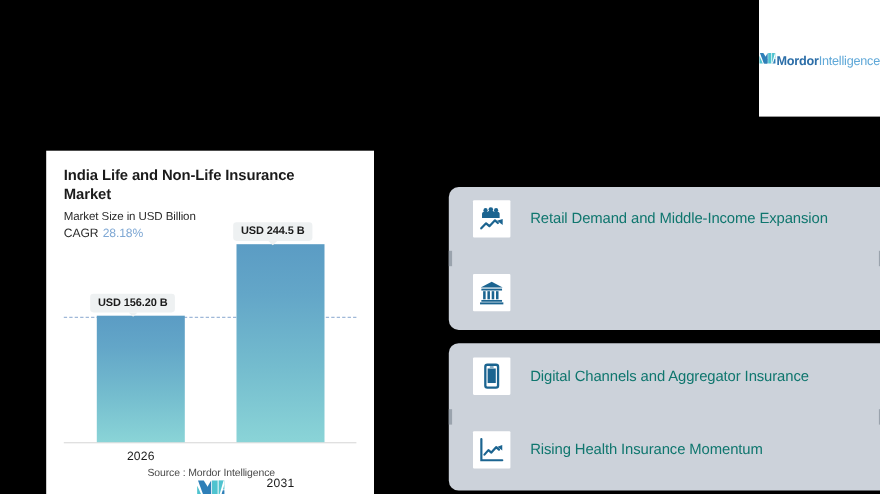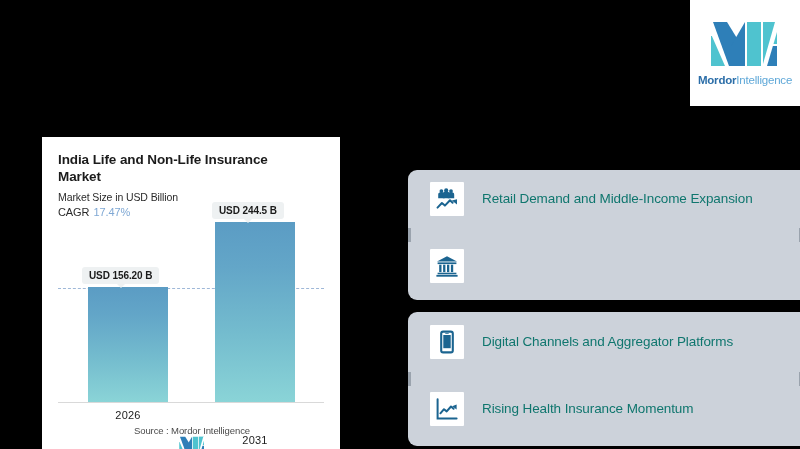--- a/index.html
+++ b/index.html
@@ -18,21 +18,21 @@
 
   
   .logo-card {
     position: absolute;
     left: 690px;
     top: 0px;
     width: 110px;
     height: 106px;
     background: #ffffff;
     display: flex;
-    flex-direction: column;
+    flex-direction: row;
     align-items: center;
     justify-content: center;
   }
   .logo-mark {
     width: 72px;
     height: 48px;
     display: block;
   }
   .logo-wordmark {
     margin-top: 6px;
@@ -227,21 +227,21 @@
   <div class="logo-wordmark">
     <span class="logo-word-bold">Mordor</span><span class="logo-word-light">Intelligence</span>
   </div>
 </div>
 
 <div class="chart-card">
 
   <div class="chart-title">India Life and Non-Life Insurance Market</div>
   <div class="chart-subtitle">Market Size in USD Billion</div>
   <div class="chart-cagr">
-    <span>CAGR</span><span class="cagr-value">17.47%</span>
+    <span>CAGR</span><span class="cagr-value">28.18%</span>
   </div>
 
   <div class="plot">
     <div class="axis-line"></div>
 
     <div class="dashed-gridline" style="top:65px;"></div>
 
     <div class="bar-slot" style="left:30px; height:115px;">
       <div class="bar" style="height:115px;"></div>
     </div>
@@ -316,21 +316,21 @@
 <div class="drivers-group group-b">
 
   <div class="driver-row" style="top:13px;">
     <div class="driver-icon">
       <svg width="24" height="24" viewBox="0 0 24 24">
         <rect x="6.2" y="1.6" width="11.6" height="20.8" rx="1.9" fill="none" stroke="#1b6490" stroke-width="2.1"></rect>
         <rect x="8.3" y="5" width="7.4" height="13.2" fill="#1b6490"></rect>
         <rect x="10.1" y="3.2" width="3.8" height="0.9" rx="0.45" fill="#1b6490"></rect>
       </svg>
     </div>
-    <div class="driver-label">Digital Channels and Aggregator Platforms</div>
+    <div class="driver-label">Digital Channels and Aggregator Insurance</div>
   </div>
 
   <div class="edge-tick" style="left:0px; top:60px;"></div>
   <div class="edge-tick" style="left:391px; top:60px;"></div>
 
   <div class="driver-row" style="top:80px;">
     <div class="driver-icon">
       <svg width="24" height="24" viewBox="0 0 24 24">
         <path d="M2.6 2.2v19.2h19" fill="none" stroke="#1b6490" stroke-width="2" stroke-linecap="round"></path>
         <path d="M5.4 16.3l3.6-4.1 2.7 2.2 4.3-4.9 2.6 2.3" fill="none" stroke="#1b6490" stroke-width="2" stroke-linecap="round" stroke-linejoin="round"></path>

